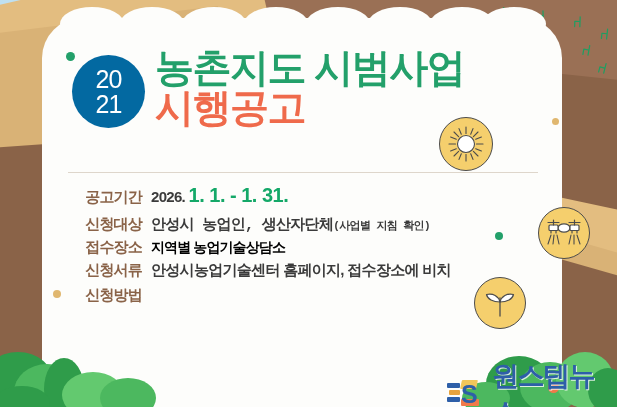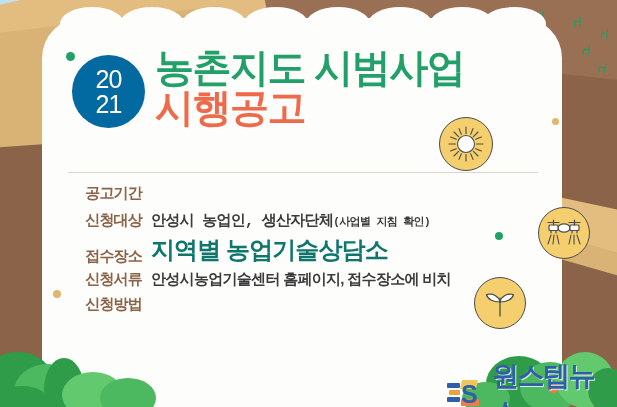--- a/index.html
+++ b/index.html
@@ -188,21 +188,21 @@
   }
   .row-value {
     margin-left: 9px;
     font-size: 15px;
     font-weight: bold;
     color: #3b3b3b;
     letter-spacing: -0.7px;
   }
   .v-gray  { color: #3b3b3b; }
   .v-green { color: #14a868; font-size: 20px; letter-spacing: -0.5px; }
-  .v-green-lg { color: #0f766e; font-size: 24px; letter-spacing: -0.9px; }
+  .v-green-lg { color: #000000; font-size: 14px; letter-spacing: -0.9px; }
   .v-small { font-size: 11px; letter-spacing: -0.6px; }
 
   .row-multiline {
     display: flex;
     align-items: center;
     margin-top: 5px;
   }
   .row-multiline .row-label { padding-top: 1px; }
   .sub-lines { margin-left: 9px; }
   .sub-line {
@@ -308,20 +308,24 @@
     <div class="title-1">농촌지도 시범사업</div>
     <div class="title-2">시행공고</div>
   </div>
 
   <div class="divider"></div>
 
   <div class="rows">
 
     <div class="row">
       <div class="row-label">공고기간</div>
+      <div class="row-value">
+        <span class="v-gray">2026.</span>
+        <span class="v-green">1. 1. - 1. 31.</span>
+      </div>
     </div>
 
     <div class="row">
     </div>
 
     <div class="row" style="margin-top:3px;font-family:Liberation Mono, monospace;">
       <div class="row-label">신청대상</div>
       <div class="row-value">
         <span class="v-gray">안성시 농업인, 생산자단체</span><span class="v-small">(사업별 지침 확인)</span>
       </div>

